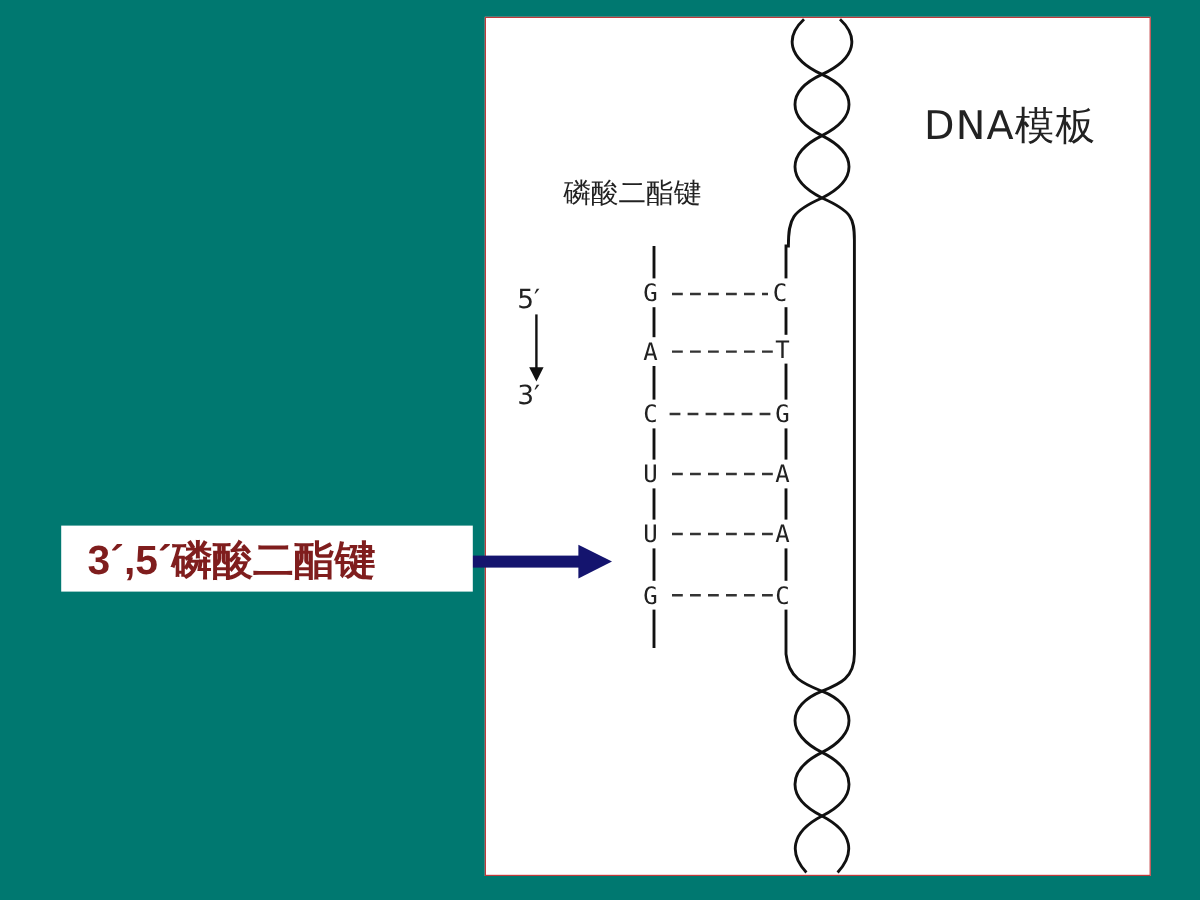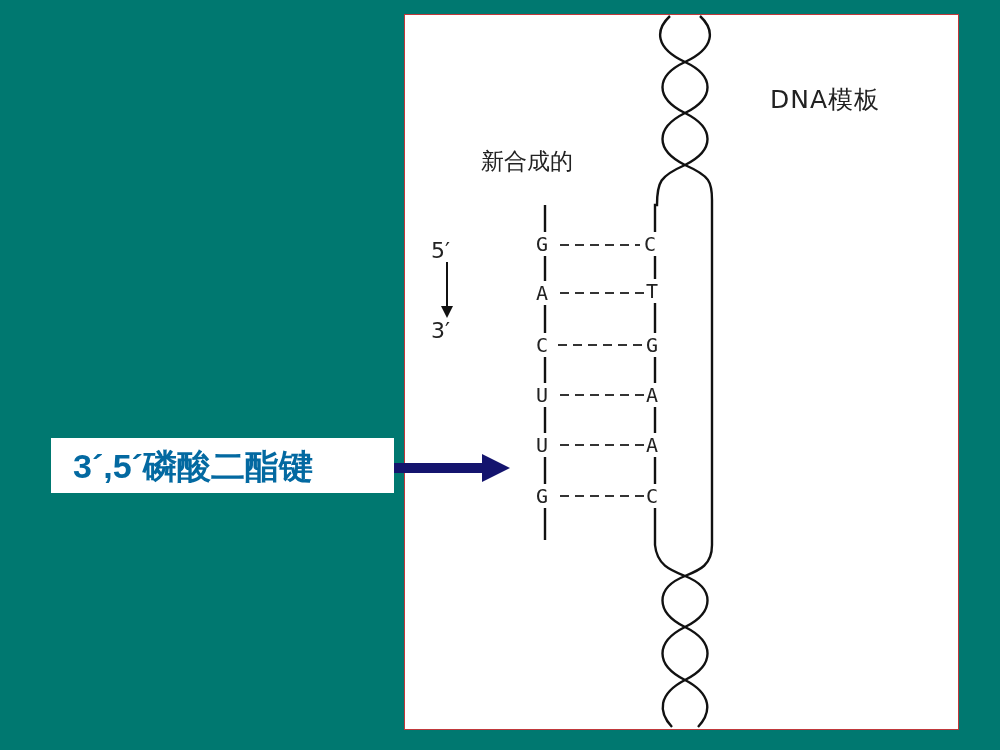--- a/index.html
+++ b/index.html
@@ -7,34 +7,34 @@
     width: 1000px; height: 750px; position: relative; overflow: hidden;
     background: #007870;
     font-family: "DejaVu Sans", sans-serif;
   }
   .panel {
     position: absolute; left: 404px; top: 14px; width: 553px; height: 714px;
     background: #ffffff; border: 1px solid #c0393b;
   }
   .diagram { position: absolute; left: 0; top: 0; width: 1000px; height: 750px; }
   .txt { position: absolute; color: #222; font-family: "DejaVu Sans", sans-serif; }
-  .dna-label { left: 770px; top: 83px; font-size: 25px; letter-spacing: 1px; }
+  .dna-label { left: 770px; top: 83px; font-size: 33px; letter-spacing: 1px; }
   .rna-label { left: 462px; top: 148px; font-size: 23px; line-height: 27px; text-align: center; width: 170px; margin-left: -20px; }
   .prime { font-size: 22px; }
   .p5 { left: 431px; top: 238px; }
   .p3 { left: 431px; top: 318px; }
   .base { font-size: 20px; font-family: "DejaVu Sans Mono", monospace; background: #fff; padding: 0 1px; }
   .label-box {
     position: absolute; left: 51px; top: 438px; width: 343px; height: 55px;
     background: #ffffff;
   }
   .label-text {
     position: absolute; left: 22px; top: 6px;
     font-family: "Liberation Sans", sans-serif; font-weight: bold;
-    font-size: 34px; color: #0369a1; letter-spacing: 0px; white-space: nowrap;
+    font-size: 34px; color: #7f1d1d; letter-spacing: 0px; white-space: nowrap;
   }
 </style>
 </head>
 <body>
 
 <div class="panel"></div>
 
 <svg class="diagram" viewBox="0 0 1000 750" xmlns="http://www.w3.org/2000/svg">
   <g fill="none" stroke="#111" stroke-width="2.4">
 
@@ -62,21 +62,21 @@
   </g>
 
   <g>
     <rect x="373" y="463" width="112" height="10" fill="#14146e"></rect>
     <polygon points="482,454 510,468 482,482" fill="#14146e"></polygon>
   </g>
 </svg>
 
 <div class="txt dna-label">DNA模板</div>
 <div class="txt rna-label">
-  <div>新合成的</div>
+  <div>磷酸二酯键</div>
 </div>
 <div class="txt prime p5">5′</div>
 <div class="txt prime p3">3′</div>
 
 <div class="txt base" style="left:535px;top:232px">G</div>
 <div class="txt base" style="left:535px;top:281px">A</div>
 <div class="txt base" style="left:535px;top:333px">C</div>
 <div class="txt base" style="left:535px;top:383px">U</div>
 <div class="txt base" style="left:535px;top:433px">U</div>
 <div class="txt base" style="left:535px;top:484px">G</div>

